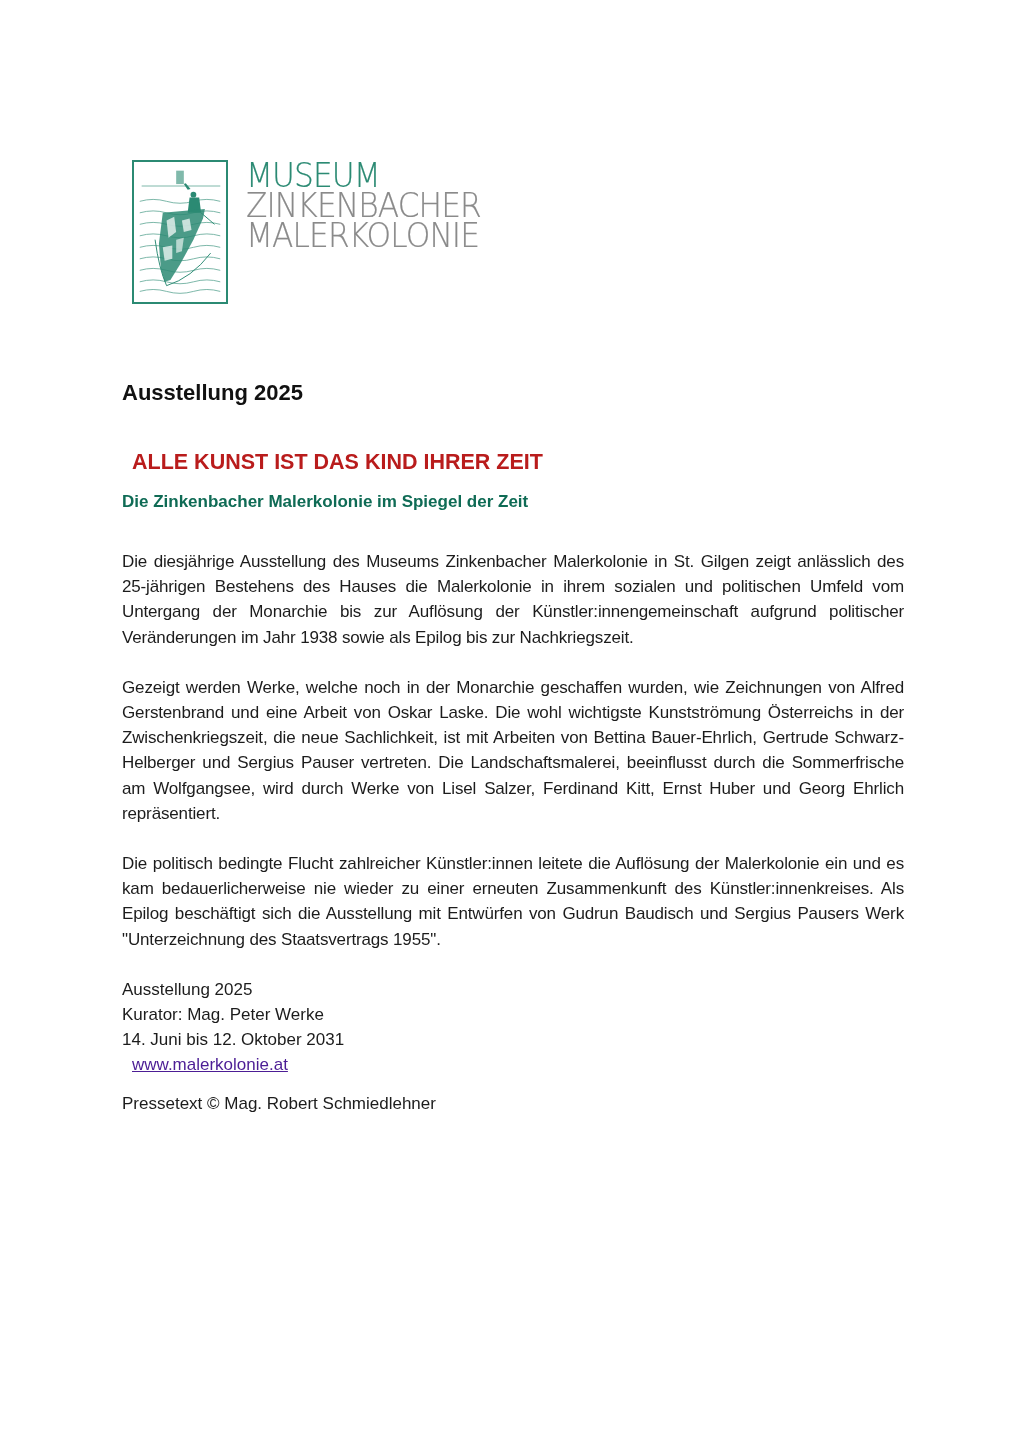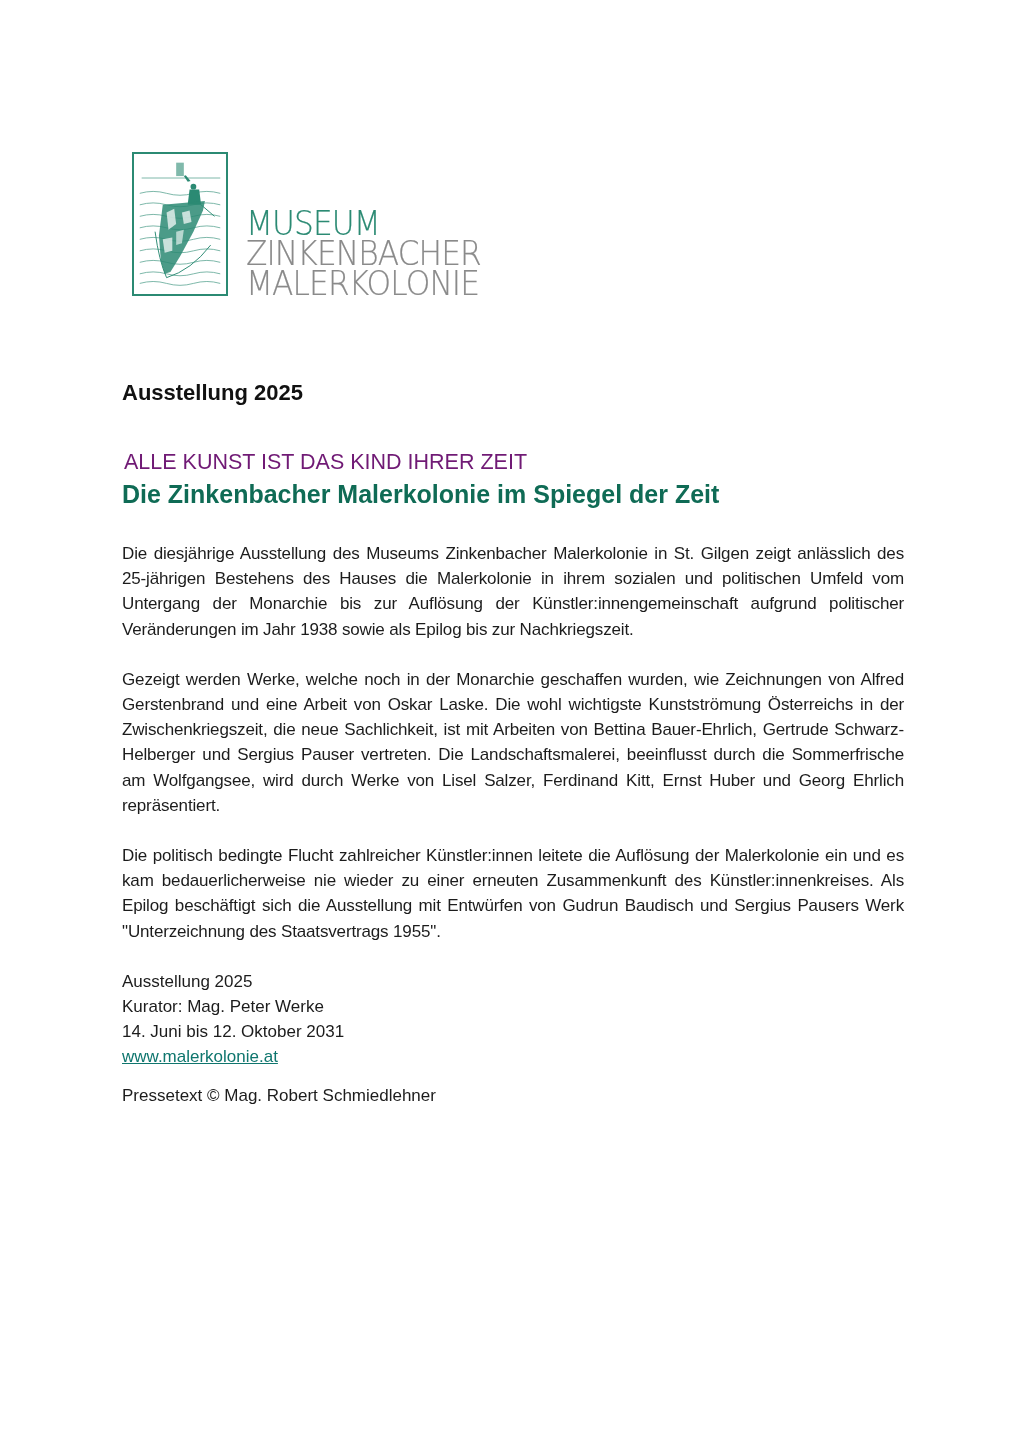--- a/index.html
+++ b/index.html
@@ -11,23 +11,23 @@
       width: 1024px;
       height: 1448px;
       position: relative;
       overflow: hidden;
       font-family: "Liberation Sans", sans-serif;
       color: #1a1a1a;
     }
     .logo {
       position: absolute;
       left: 132px;
-      top: 152px;
+      top: 160px;
       display: flex;
-      align-items: flex-end;
+      align-items: flex-start;
     }
     .logo-frame {
       width: 96px;
       height: 144px;
       border: 2px solid #2b8a73;
       box-sizing: border-box;
       position: relative;
       background: #fff;
       overflow: hidden;
     }
@@ -64,27 +64,27 @@
     }
     .kicker {
       font-size: 22px;
       font-weight: bold;
       color: #111;
       margin: 0 0 39px 0;
       line-height: 30px;
     }
     .headline {
       font-size: 21.5px;
-      font-weight: normal;
-      color: #701a75;
+      font-weight: bold;
+      color: #b91c1c;
       line-height: 30px;
-      margin: 2px;
+      margin: 10px;
     }
     .subhead {
-      font-size: 25px;
+      font-size: 17px;
       font-weight: bold;
       color: #0f6b55;
       line-height: 30px;
       margin: 0 0 32px 0;
     }
     .para {
       font-size: 17px;
       line-height: 25.2px;
       text-align: justify;
       margin: 8px 0 25px 0;
@@ -92,22 +92,23 @@
       letter-spacing: -0.15px;
     }
     .info {
       font-size: 17px;
       line-height: 25px;
       color: #1c1c1c;
       margin: 0;
     }
     .info div { display: block; }
     .info a {
-      color: #0f766e;
+      color: #4c1d95;
       text-decoration: underline;
+      margin-left: 10px;
     }
     .credit {
       font-size: 17px;
       line-height: 25px;
       color: #1c1c1c;
       margin-top: 14px;
     }
   </style>
 </head>
 <body>

